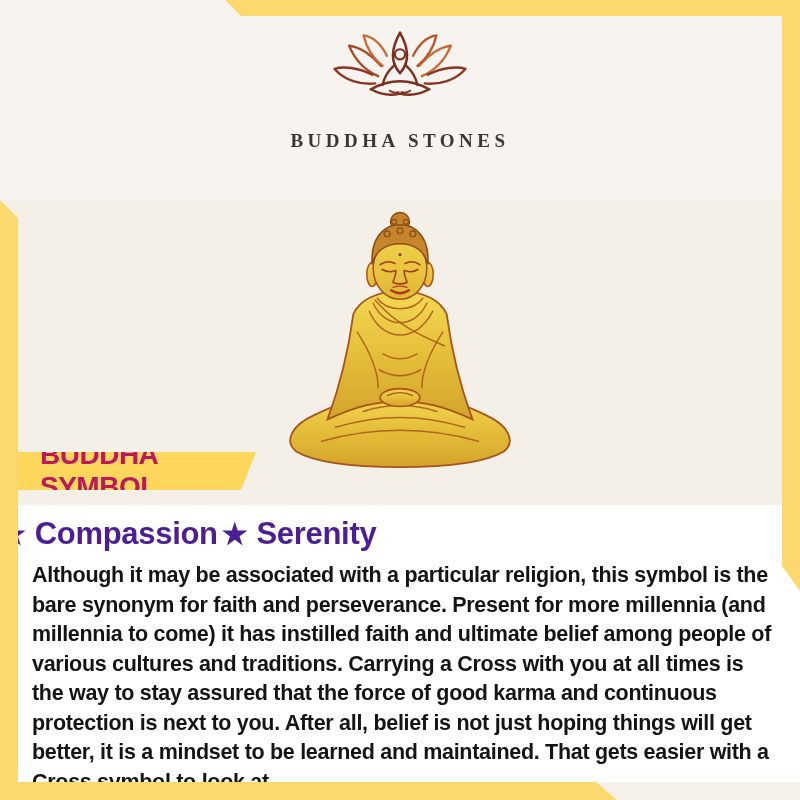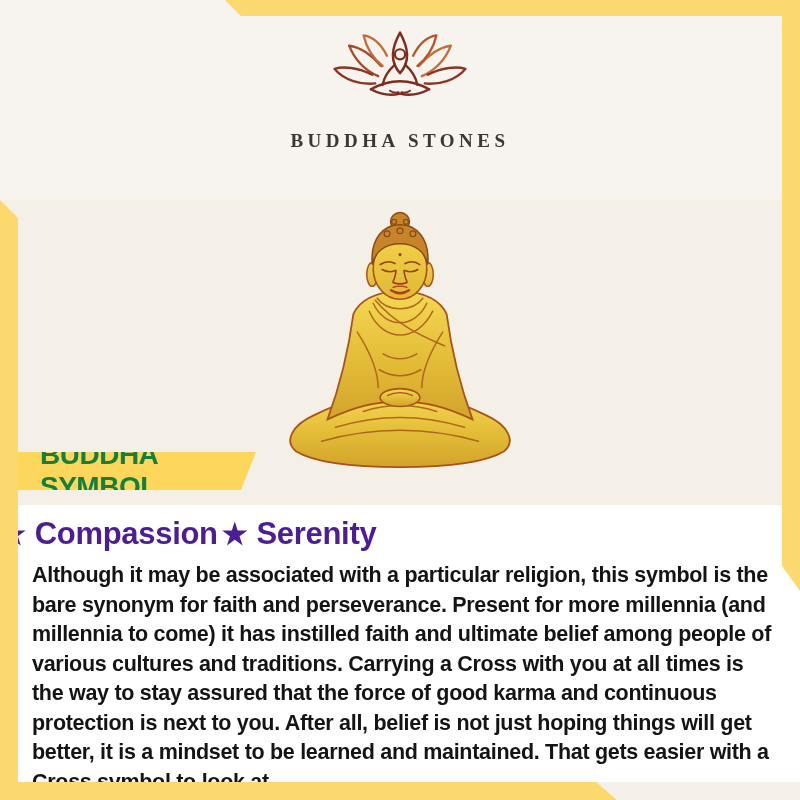--- a/index.html
+++ b/index.html
@@ -25,21 +25,21 @@
   
   .buddha-sec{
     position:absolute;left:0;top:200px;width:800px;height:305px;background:#F4F0E7;z-index:1;
   }
   .buddha-art{position:absolute;left:50%;top:3px;transform:translateX(-50%);}
   .ribbon{
     position:absolute;left:18px;top:252px;height:38px;width:238px;background:#FCD75B;
     clip-path:polygon(0 0,100% 0,calc(100% - 15px) 100%,0 100%);
     display:flex;align-items:center;padding-left:22px;box-sizing:border-box;z-index:4;
   }
-  .ribbon span{color:#15803d;font-size:28px;font-weight:700;letter-spacing:-0.5px;}
+  .ribbon span{color:#be185d;font-size:28px;font-weight:700;letter-spacing:-0.5px;}
   
   .text-sec{
     position:absolute;left:0;top:505px;width:800px;height:277px;background:#FFFFFF;z-index:1;
   }
   .traits{
     margin-top:11px;text-align:left;font-size:31px;font-weight:bold;color:#4c1d95;
     letter-spacing:-0.3px;
   }
   .traits .star{font-size:29px;margin-right:9px;}
   .traits .star2{margin-left:2px;}

